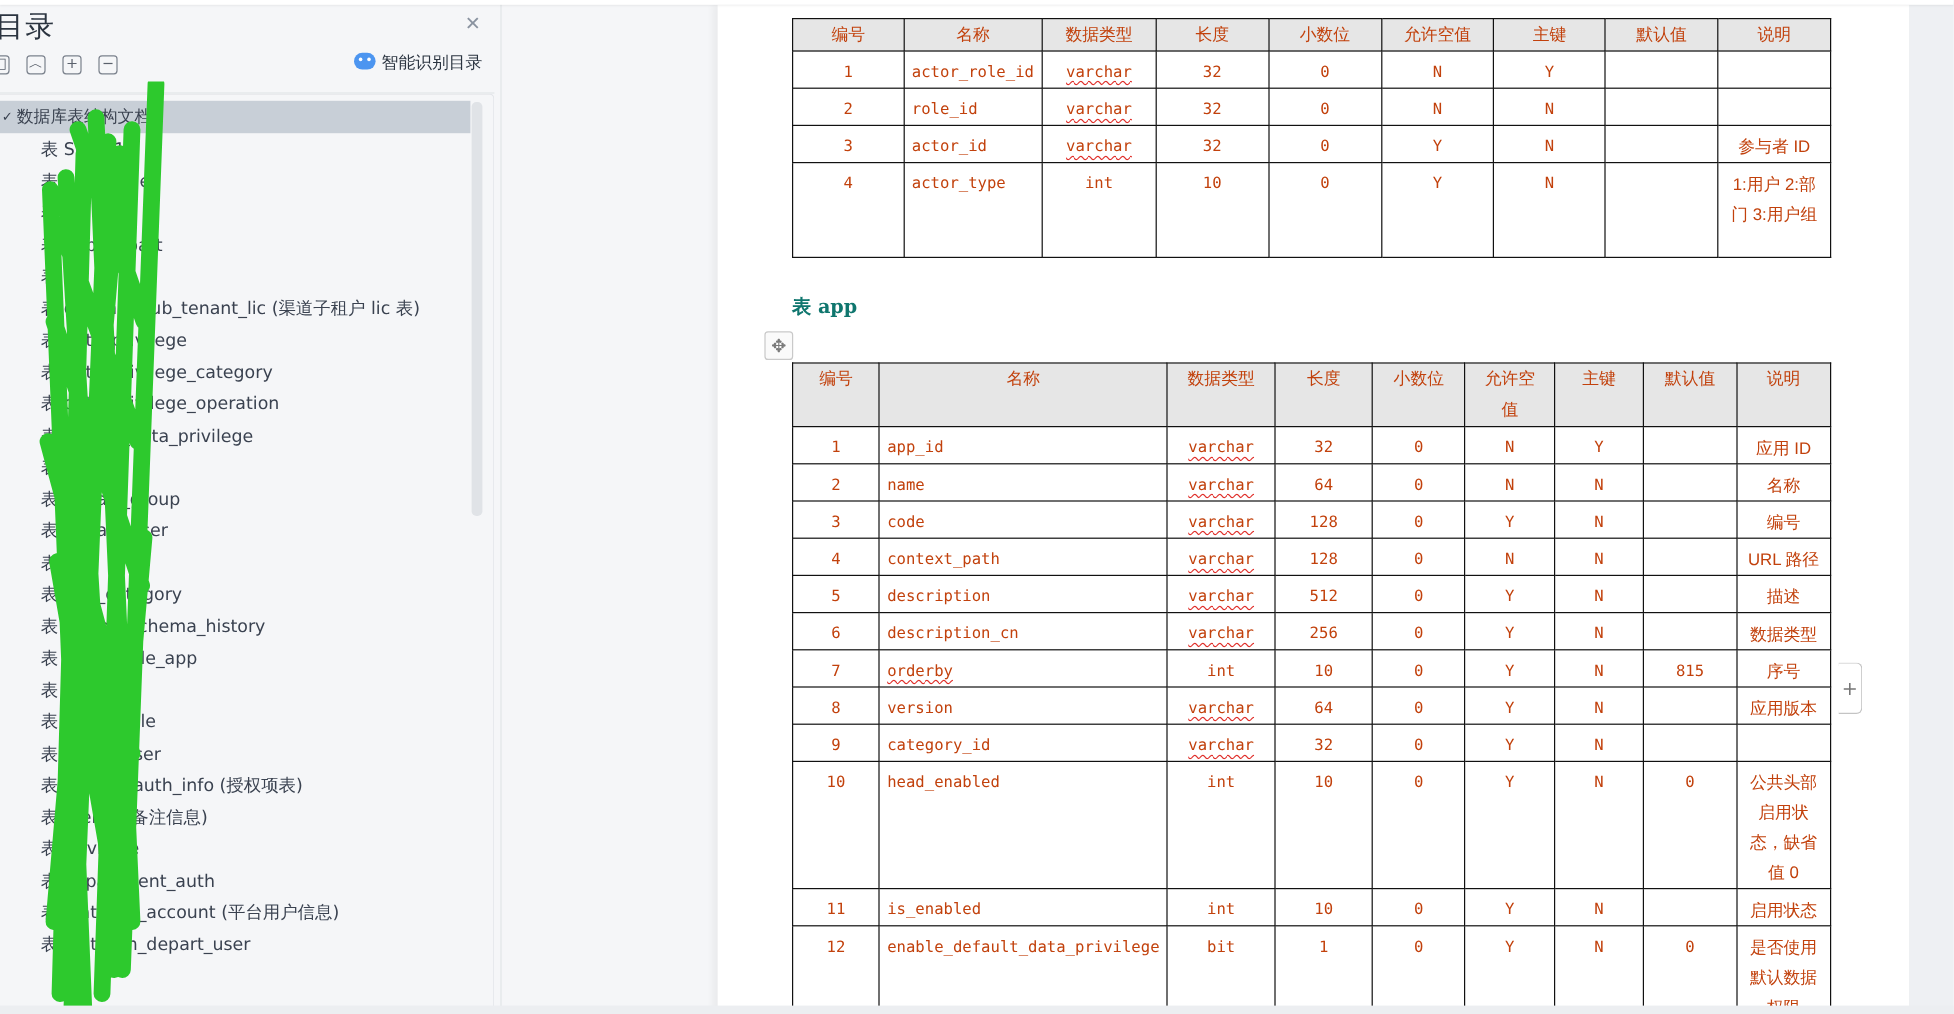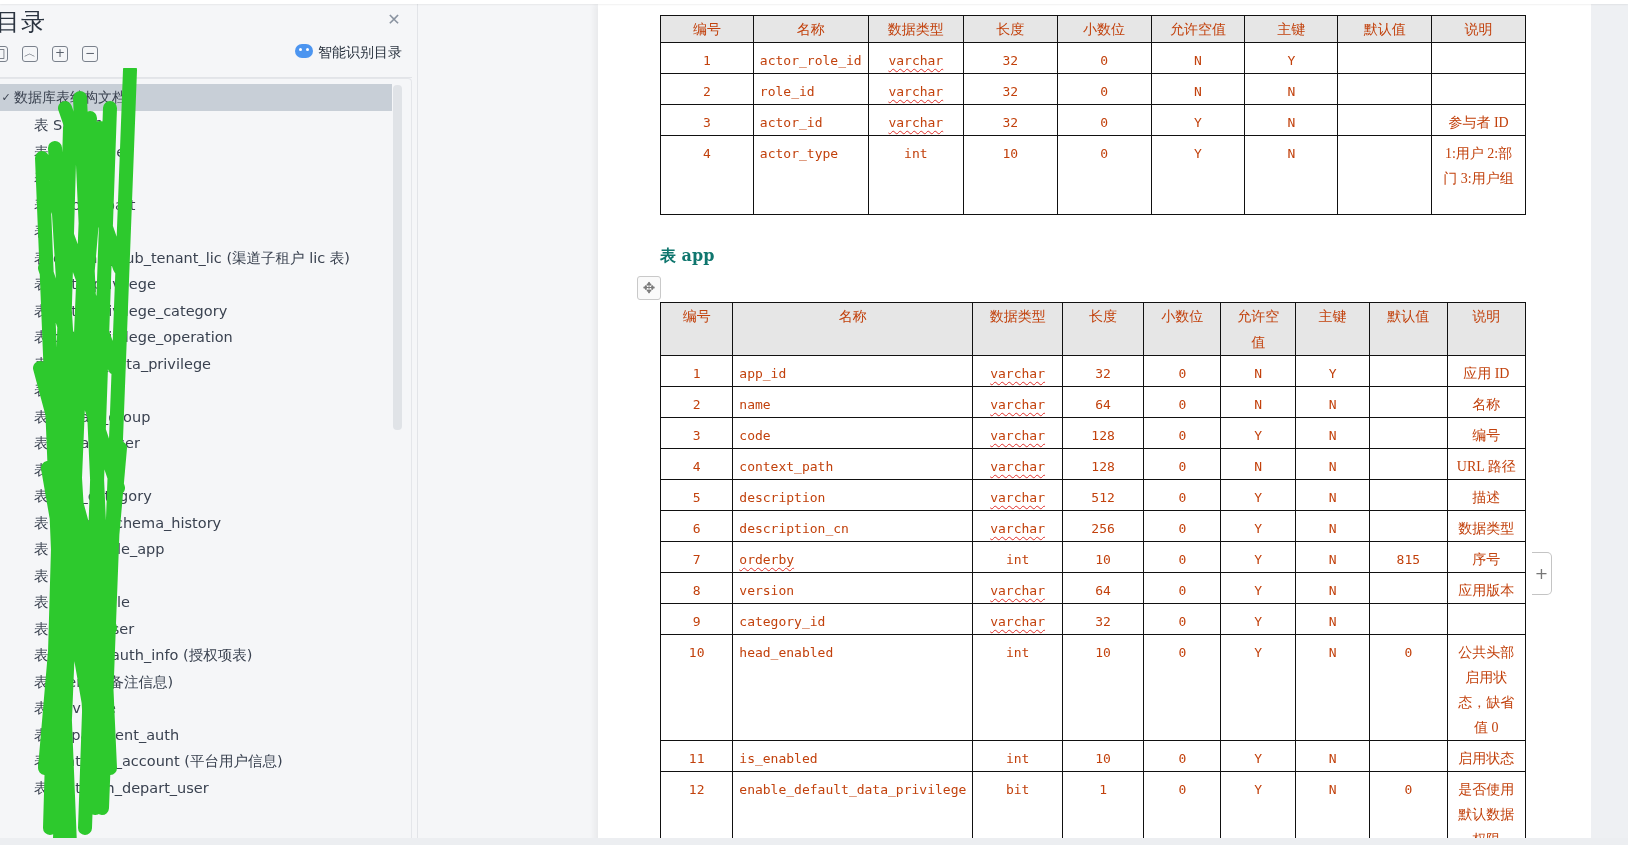--- a/index.html
+++ b/index.html
@@ -27,21 +27,21 @@
 
   
   .doc-bg { position: absolute; left: 419px; top: 0; width: 1209px; height: 845px; background: #f5f6f8; }
   .page { position: absolute; left: 598px; top: 4px; width: 993px; height: 841px; background: #ffffff; box-shadow: -4px 0 6px rgba(0,0,0,0.05), 4px 0 6px rgba(0,0,0,0.05); }
   .right-gutter { position: absolute; left: 1591px; top: 0; width: 37px; height: 845px; background: #eef0f3; }
 
   table.dbt { position: absolute; border-collapse: collapse; font-family: "DejaVu Sans Mono", monospace; font-size: 13px; color: #c2410c; }
   table.dbt th, table.dbt td { border: 1.4px solid #111; vertical-align: top; padding: 5px 6px 0 6px; text-align: center; line-height: 25px; }
   table.dbt th { background: #e6e6e6; font-family: "DejaVu Sans", sans-serif; font-weight: normal; font-size: 14px; line-height: 26px; padding-top: 0; }
   table.dbt td.name { text-align: left; }
-  table.dbt td.desc { font-family: Liberation Serif, serif; font-size: 14px; }
+  table.dbt td.desc { font-family: Liberation Sans, sans-serif; font-size: 14px; }
   .squig { text-decoration: underline wavy #e0302b; text-decoration-thickness: 1px; text-underline-offset: 3px; text-align: right; }
 
   .sec-title { position: absolute; left: 660px; top: 246px; font-family: "DejaVu Serif", serif; font-weight: bold; font-size: 16px; color: #0f766e; }
   .move-handle { position: absolute; left: 637px; top: 276px; width: 24px; height: 24px; border: 1px solid #c9c9c9; border-radius: 3px; background: #fafafa; color: #7a7a7a; font-size: 15px; line-height: 22px; text-align: center; cursor: move; }
   .add-col { position: absolute; left: 1532px; top: 552px; width: 20px; height: 43px; border: 1px solid #c4c4c4; border-left: none; border-radius: 0 5px 5px 0; background: #fff; color: #777; font-size: 16px; line-height: 41px; text-align: center; cursor: pointer; }
   .hscroll { position: absolute; left: 0; top: 838px; width: 1628px; height: 7px; background: #eceef1; }
 </style>
 </head>
 <body>
 

